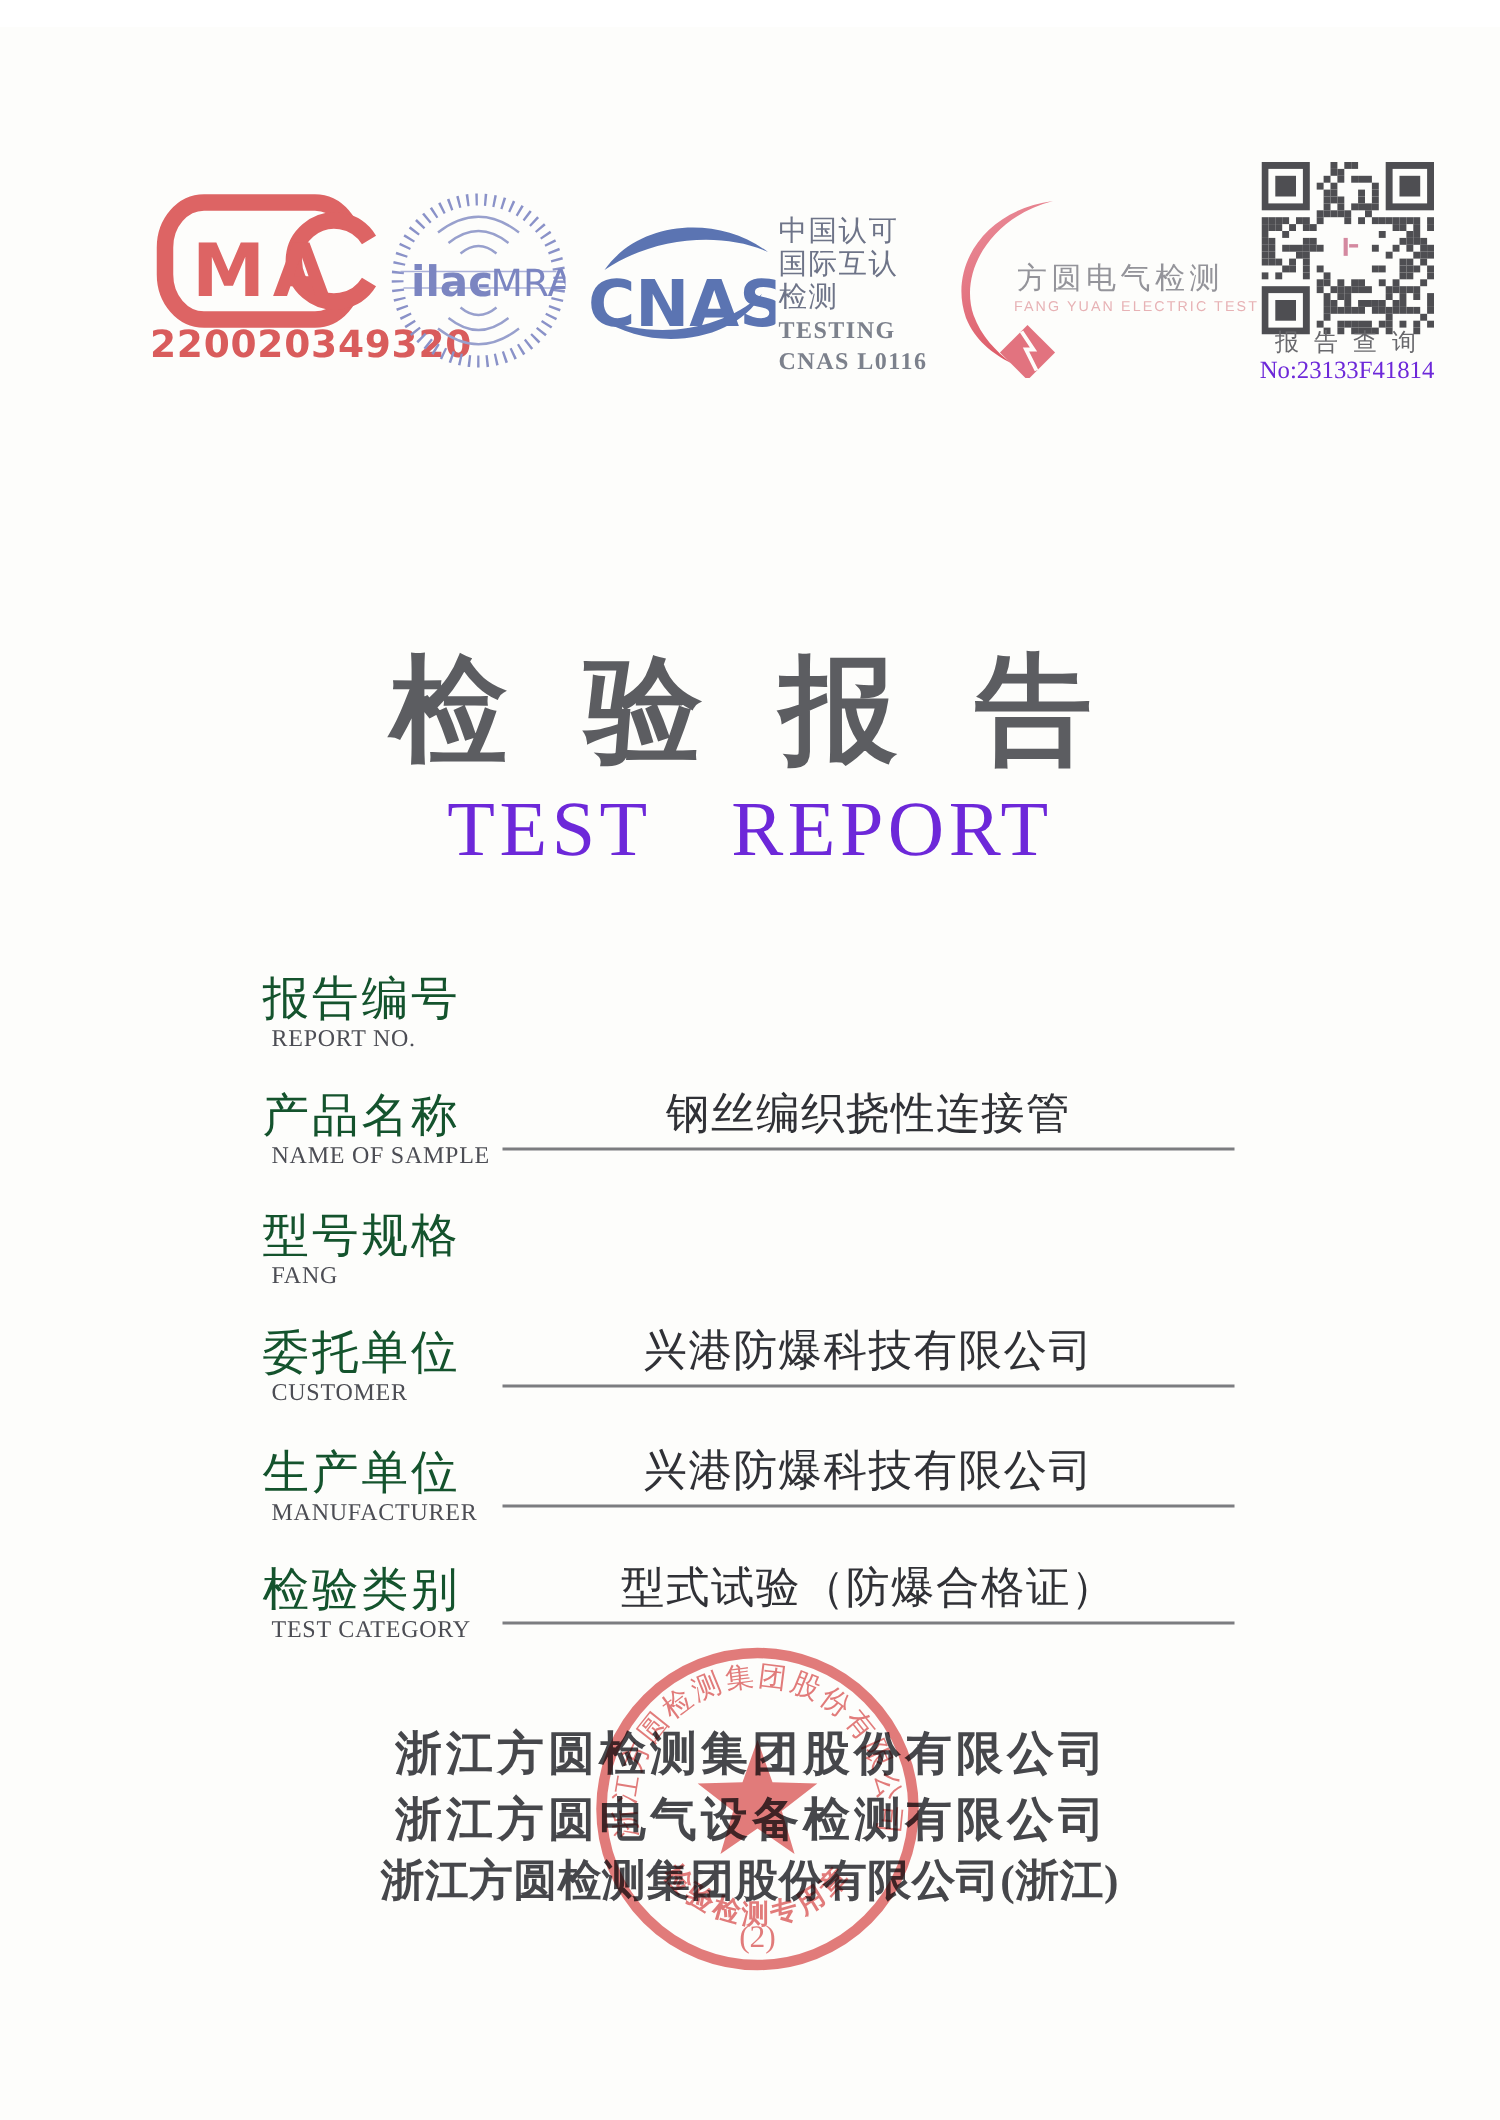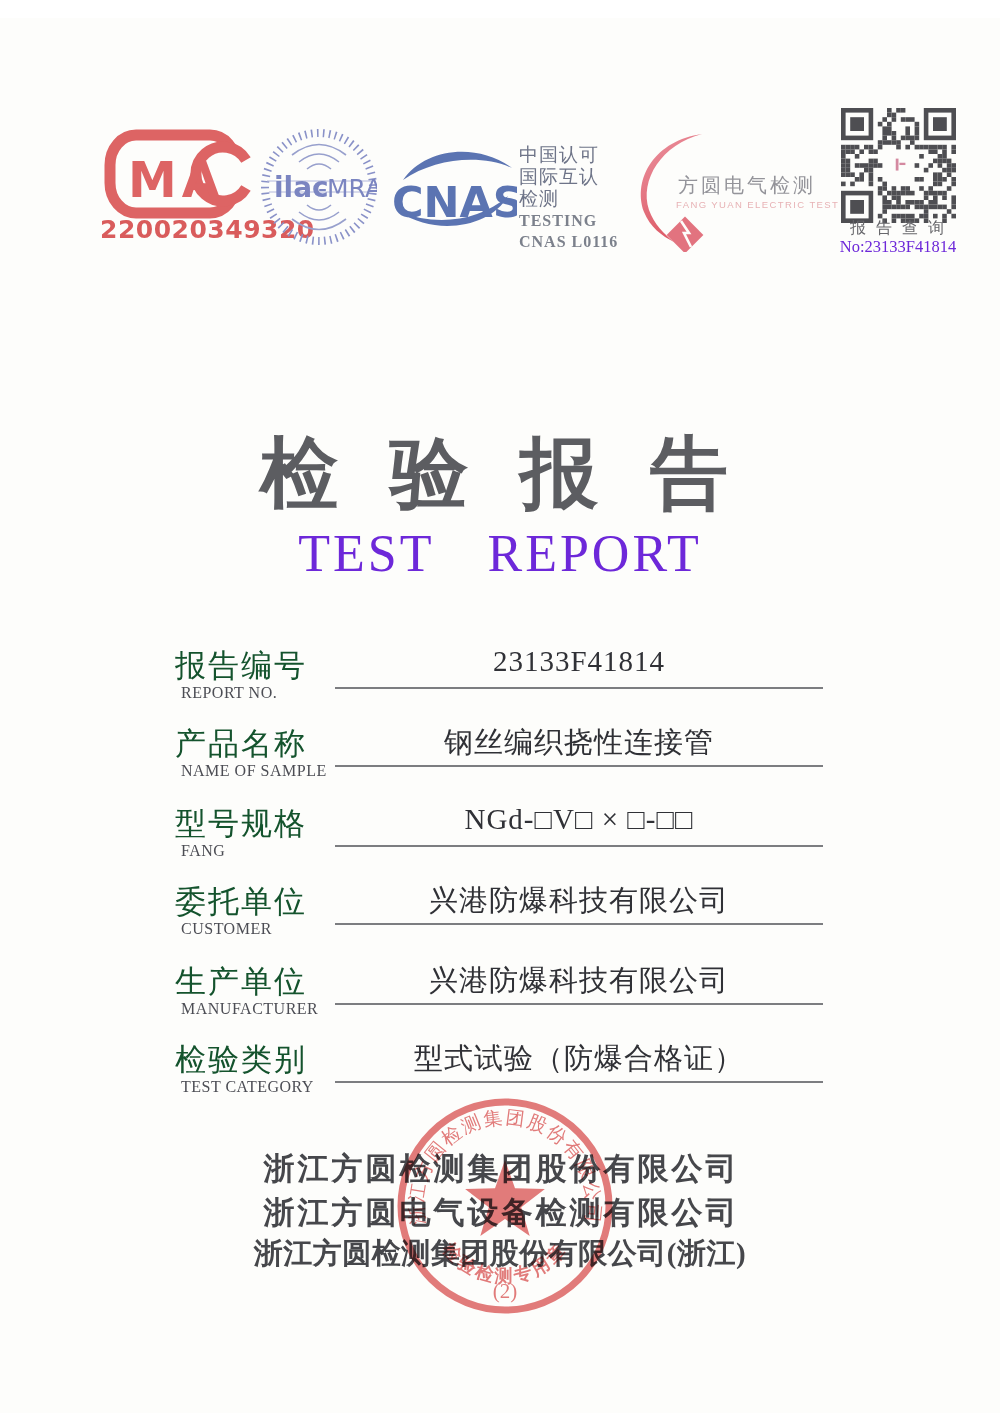--- a/index.html
+++ b/index.html
@@ -312,31 +312,29 @@
     </svg>
   <div class="abs qr-caption">报告查询</div>
   <div class="abs qr-number">No:23133F41814</div>
 
   <div class="abs title-cn">检验报告</div>
   <div class="abs title-en">TEST REPORT</div>
 
   <div class="frow" style="top:627px;">
     <div class="flabel-cn">报告编号</div>
     <div class="flabel-en">REPORT NO.</div>
-    <div class="fline">23133F41814</div>
   </div>
   <div class="frow" style="top:705px;">
     <div class="flabel-cn">产品名称</div>
     <div class="flabel-en">NAME OF SAMPLE</div>
     <div class="fline">钢丝编织挠性连接管</div>
   </div>
   <div class="frow" style="top:785px;">
     <div class="flabel-cn">型号规格</div>
     <div class="flabel-en">FANG</div>
-    <div class="fline">NGd-□V□ × □-□□</div>
   </div>
   <div class="frow" style="top:863px;">
     <div class="flabel-cn">委托单位</div>
     <div class="flabel-en">CUSTOMER</div>
     <div class="fline">兴港防爆科技有限公司</div>
   </div>
   <div class="frow" style="top:943px;">
     <div class="flabel-cn">生产单位</div>
     <div class="flabel-en">MANUFACTURER</div>
     <div class="fline">兴港防爆科技有限公司</div>

